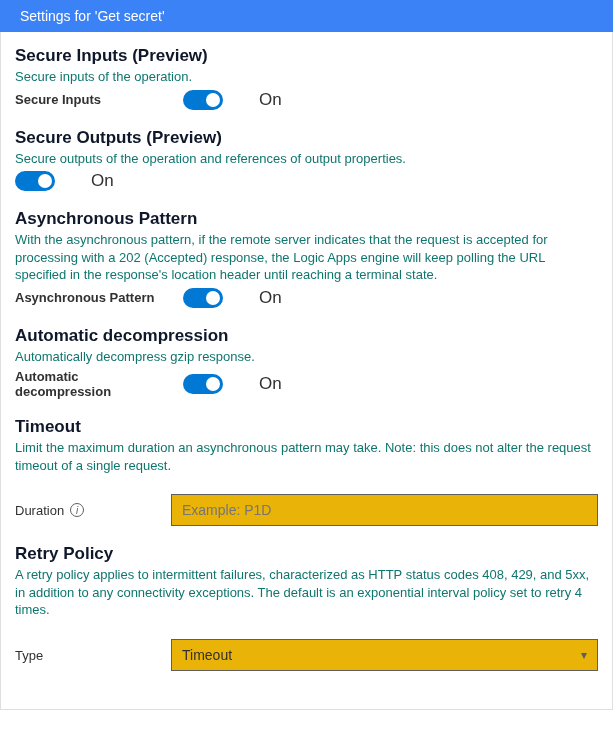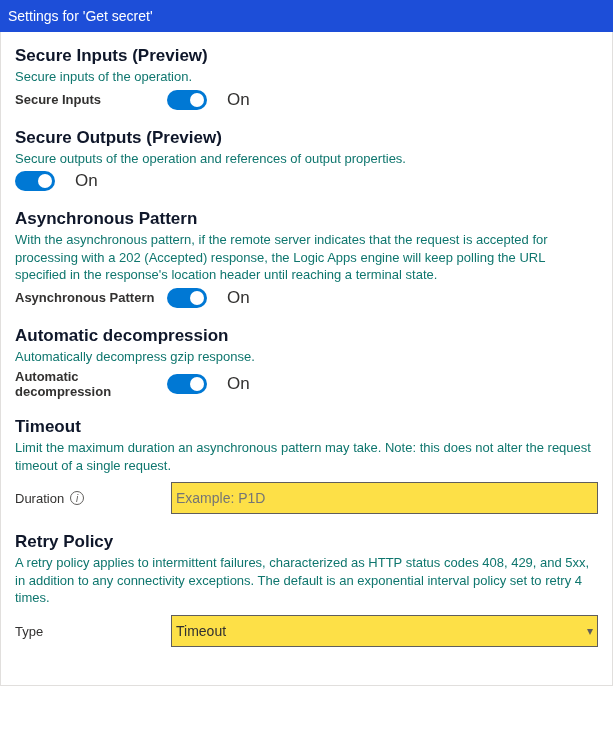--- a/index.html
+++ b/index.html
@@ -4,23 +4,23 @@
 <style>
   * { box-sizing: border-box; }
   body {
     margin: 0;
     font-family: "Segoe UI", -apple-system, sans-serif;
     background: #fff;
     color: #323130;
     width: 613px;
   }
   .titlebar {
-    background: #1d4ed8;
+    background: #3b82f6;
     color: #fff;
-    padding: 8px 8px;
+    padding: 8px 20px;
     font-size: 14px;
   }
   .panel {
     padding: 14px 14px 20px 14px;
     border: 1px solid #e1dfdd;
     border-top: none;
   }
   .section {
     margin-bottom: 18px;
   }
@@ -32,21 +32,21 @@
   }
   .section-desc {
     font-size: 13px;
     color: #0f766e;
     margin: 0 0 4px 0;
     line-height: 1.35;
   }
   .toggle-row {
     display: flex;
     align-items: center;
-    gap: 12px;
+    gap: 28px;
     margin-top: 2px;
   }
   .toggle-label {
     font-size: 13px;
     font-weight: 600;
     color: #323130;
     width: 140px;
     flex-shrink: 0;
   }
   .toggle {
@@ -70,21 +70,21 @@
   }
   .toggle-state {
     font-size: 17px;
     color: #323130;
     margin-left: 8px;
   }
   .field-row {
     display: flex;
     align-items: center;
     gap: 16px;
-    margin-top: 8px;
+    margin-top: 20px;
   }
   .field-label {
     font-size: 13px;
     color: #323130;
     width: 140px;
     flex-shrink: 0;
     display: flex;
     align-items: center;
     gap: 6px;
   }
@@ -97,24 +97,24 @@
     align-items: center;
     justify-content: center;
     font-size: 10px;
     color: #605e5c;
     font-style: italic;
   }
   input.text, .select {
     flex: 1;
     height: 32px;
     border: 1px solid #605e5c;
-    padding: 0 4px;
+    padding: 0 10px;
     font-size: 14px;
     font-family: inherit;
-    background: #fde047;
+    background: #eab308;
   }
   .select {
     display: flex;
     align-items: center;
     justify-content: space-between;
     cursor: pointer;
   }
   .chevron {
     font-size: 12px;
     color: #605e5c;

